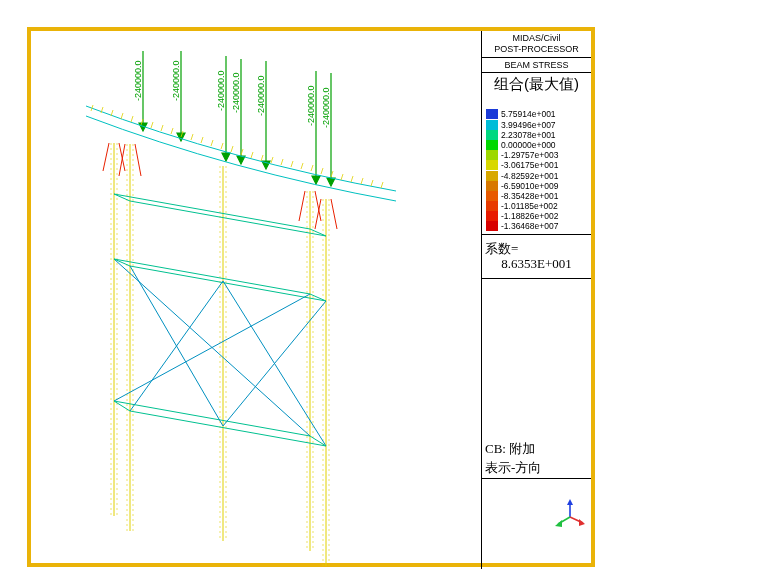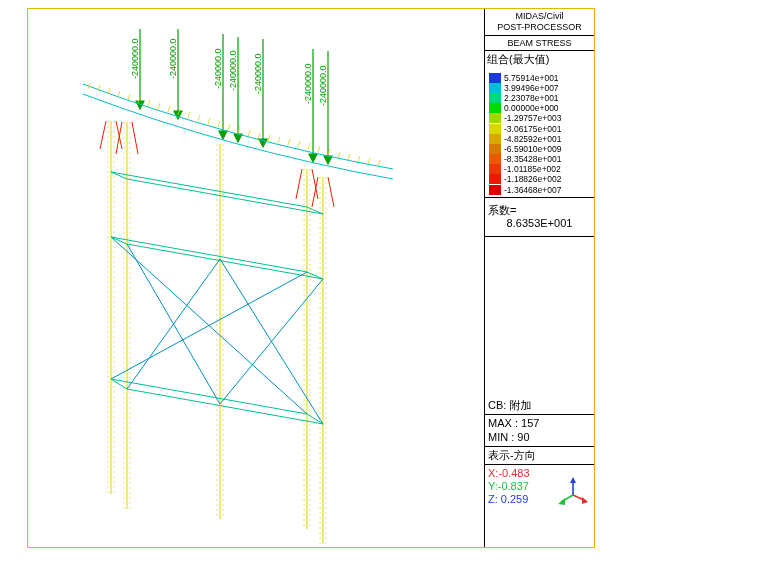--- a/index.html
+++ b/index.html
@@ -1,25 +1,25 @@
 <!DOCTYPE html>
 <html><head>
 <meta charset="utf-8">
 <style>
   * { margin: 0; padding: 0; box-sizing: border-box; }
   body { width: 760px; height: 569px; background: #fff; font-family: Arial, sans-serif; position: relative; }
-  .frame { position: absolute; left: 27px; top: 8px; width: 568px; height: 540px; border: 1px solid #eab308; background: #fff; }
+  .frame { position: absolute; left: 27px; top: 27px; width: 568px; height: 540px; border: 4px solid #eab308; background: #fff; }
   .viewport { position: absolute; left: 0; top: 0; width: 596px; height: 538px; overflow: hidden; }
   .side-panel { position: absolute; right: 0; top: 0; width: 110px; height: 538px; border-left: 1px solid #000; font-size: 9px; line-height: 1.2; }
   .panel-row { border-bottom: 1px solid #000; padding: 2px 3px; text-align: center; }
   .legend-box { border-bottom: 1px solid #000; padding: 2px; }
-  .legend-title { font-size: 11px; margin-bottom: 6px; }
+  .legend-title { text-align: center; font-size: 15px; margin-bottom: 16px; }
   .legend-item { display: flex; font-size: 8.5px; padding: 0 2px; }
   .legend-color { width: 12px; height: 10px; margin-right: 3px; flex-shrink: 0; }
-  .info-block { font-size: 11px; padding: 2px 3px; }
+  .info-block { font-size: 13px; padding: 2px 3px; font-family: Liberation Serif, serif; }
   .info-sep { border-bottom: 1px solid #000; }
   .coord-x { color: #e03030; }
   .coord-y { color: #20c040; }
   .coord-z { color: #2040e0; }
   .triad { position: absolute; right: 6px; bottom: 40px; }
   .load-label { fill: #00a000; font-size: 9px; font-family: Arial; }
 </style>
 </head>
 <body>
 
@@ -188,30 +188,21 @@
       <div>系数=</div>
       <div style="text-align:center">8.6353E+001</div>
     </div>
 
     <div style="height:160px"></div>
 
     <div class="info-block">
       <span>CB:</span>
       <span>附加</span>
     </div>
-    <div class="info-block info-sep" style="border-top:1px solid #000">
-      <div><span>MAX :</span> <span>157</span></div>
-      <div><span>MIN :</span> <span>90</span></div>
-    </div>
     <div class="info-block info-sep">表示-方向</div>
-    <div class="info-block">
-      <div class="coord-x">X:-0.483</div>
-      <div class="coord-y">Y:-0.837</div>
-      <div class="coord-z">Z: 0.259</div>
-    </div>
 
     <svg class="triad" width="30" height="30">
       <line x1="15" y1="18" x2="15" y2="3" stroke="#2040e0" stroke-width="1.6"></line>
       <polygon points="15,0 12,6 18,6" fill="#2040e0"></polygon>
       <line x1="15" y1="18" x2="28" y2="24" stroke="#e03030" stroke-width="1.6"></line>
       <polygon points="30,25 24,20 24,27" fill="#e03030"></polygon>
       <line x1="15" y1="18" x2="3" y2="25" stroke="#20c040" stroke-width="1.6"></line>
       <polygon points="0,27 7,21 7,28" fill="#20c040"></polygon>
     </svg>
   </div>

